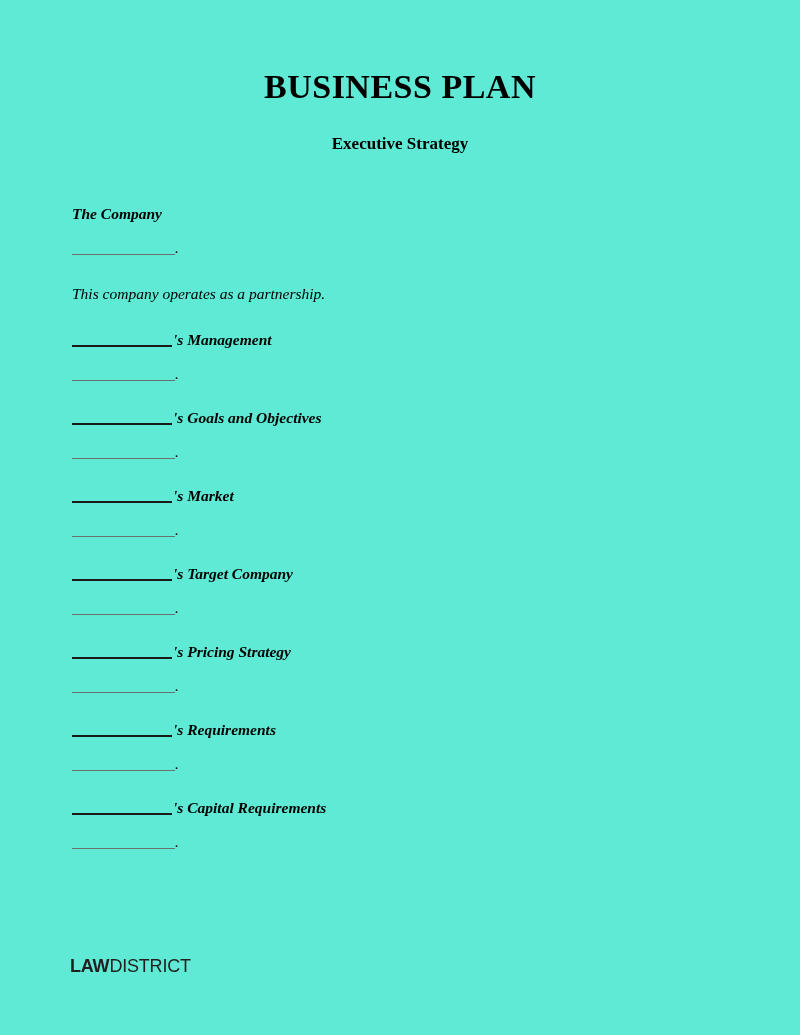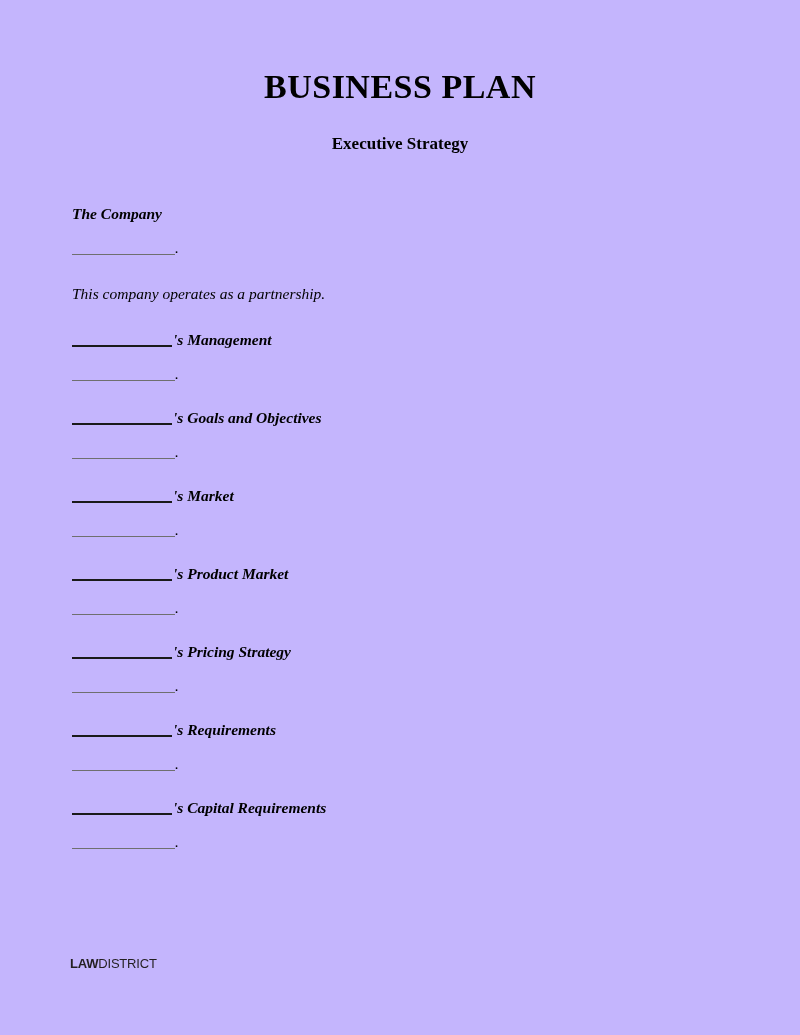--- a/index.html
+++ b/index.html
@@ -12,21 +12,21 @@
     height: 1035px;
     position: relative;
     font-family: "Liberation Serif", "DejaVu Serif", serif;
     color: #000000;
     -webkit-font-smoothing: antialiased;
   }
 
   .page {
     position: absolute;
     inset: 0;
-    background: #c4b5fd;
+    background: #5eead4;
     overflow: hidden;
   }
 
   
   .title-block {
     position: absolute;
     left: 0;
     top: 68px;
     width: 800px;
     text-align: center;
@@ -108,21 +108,21 @@
   .section--company { margin-bottom: 26px; }
   .section--ownership { margin-bottom: 26px; }
   .section--ownership .section-heading { margin-bottom: 6px; }
 
   
   .footer-logo {
     position: absolute;
     left: 70px;
     top: 957px;
     font-family: "Liberation Sans", "DejaVu Sans", sans-serif;
-    font-size: 13px;
+    font-size: 18px;
     letter-spacing: -0.2px;
     color: #231f20;
     line-height: 1;
     white-space: nowrap;
   }
   .logo-law {
     font-weight: bold;
   }
   .logo-district {
     font-weight: normal;
@@ -158,21 +158,21 @@
       <p class="section-heading"><span class="blank-bold"></span><span>'s Goals and Objectives</span></p>
       <p class="section-body"><span class="blank-thin"></span><span class="period">.</span></p>
     </div>
 
     <div class="section">
       <p class="section-heading"><span class="blank-bold"></span><span>'s Market</span></p>
       <p class="section-body"><span class="blank-thin"></span><span class="period">.</span></p>
     </div>
 
     <div class="section">
-      <p class="section-heading"><span class="blank-bold"></span><span>'s Product Market</span></p>
+      <p class="section-heading"><span class="blank-bold"></span><span>'s Target Company</span></p>
       <p class="section-body"><span class="blank-thin"></span><span class="period">.</span></p>
     </div>
 
     <div class="section">
       <p class="section-heading"><span class="blank-bold"></span><span>'s Pricing Strategy</span></p>
       <p class="section-body"><span class="blank-thin"></span><span class="period">.</span></p>
     </div>
 
     <div class="section">
       <p class="section-heading"><span class="blank-bold"></span><span>'s Requirements</span></p>

